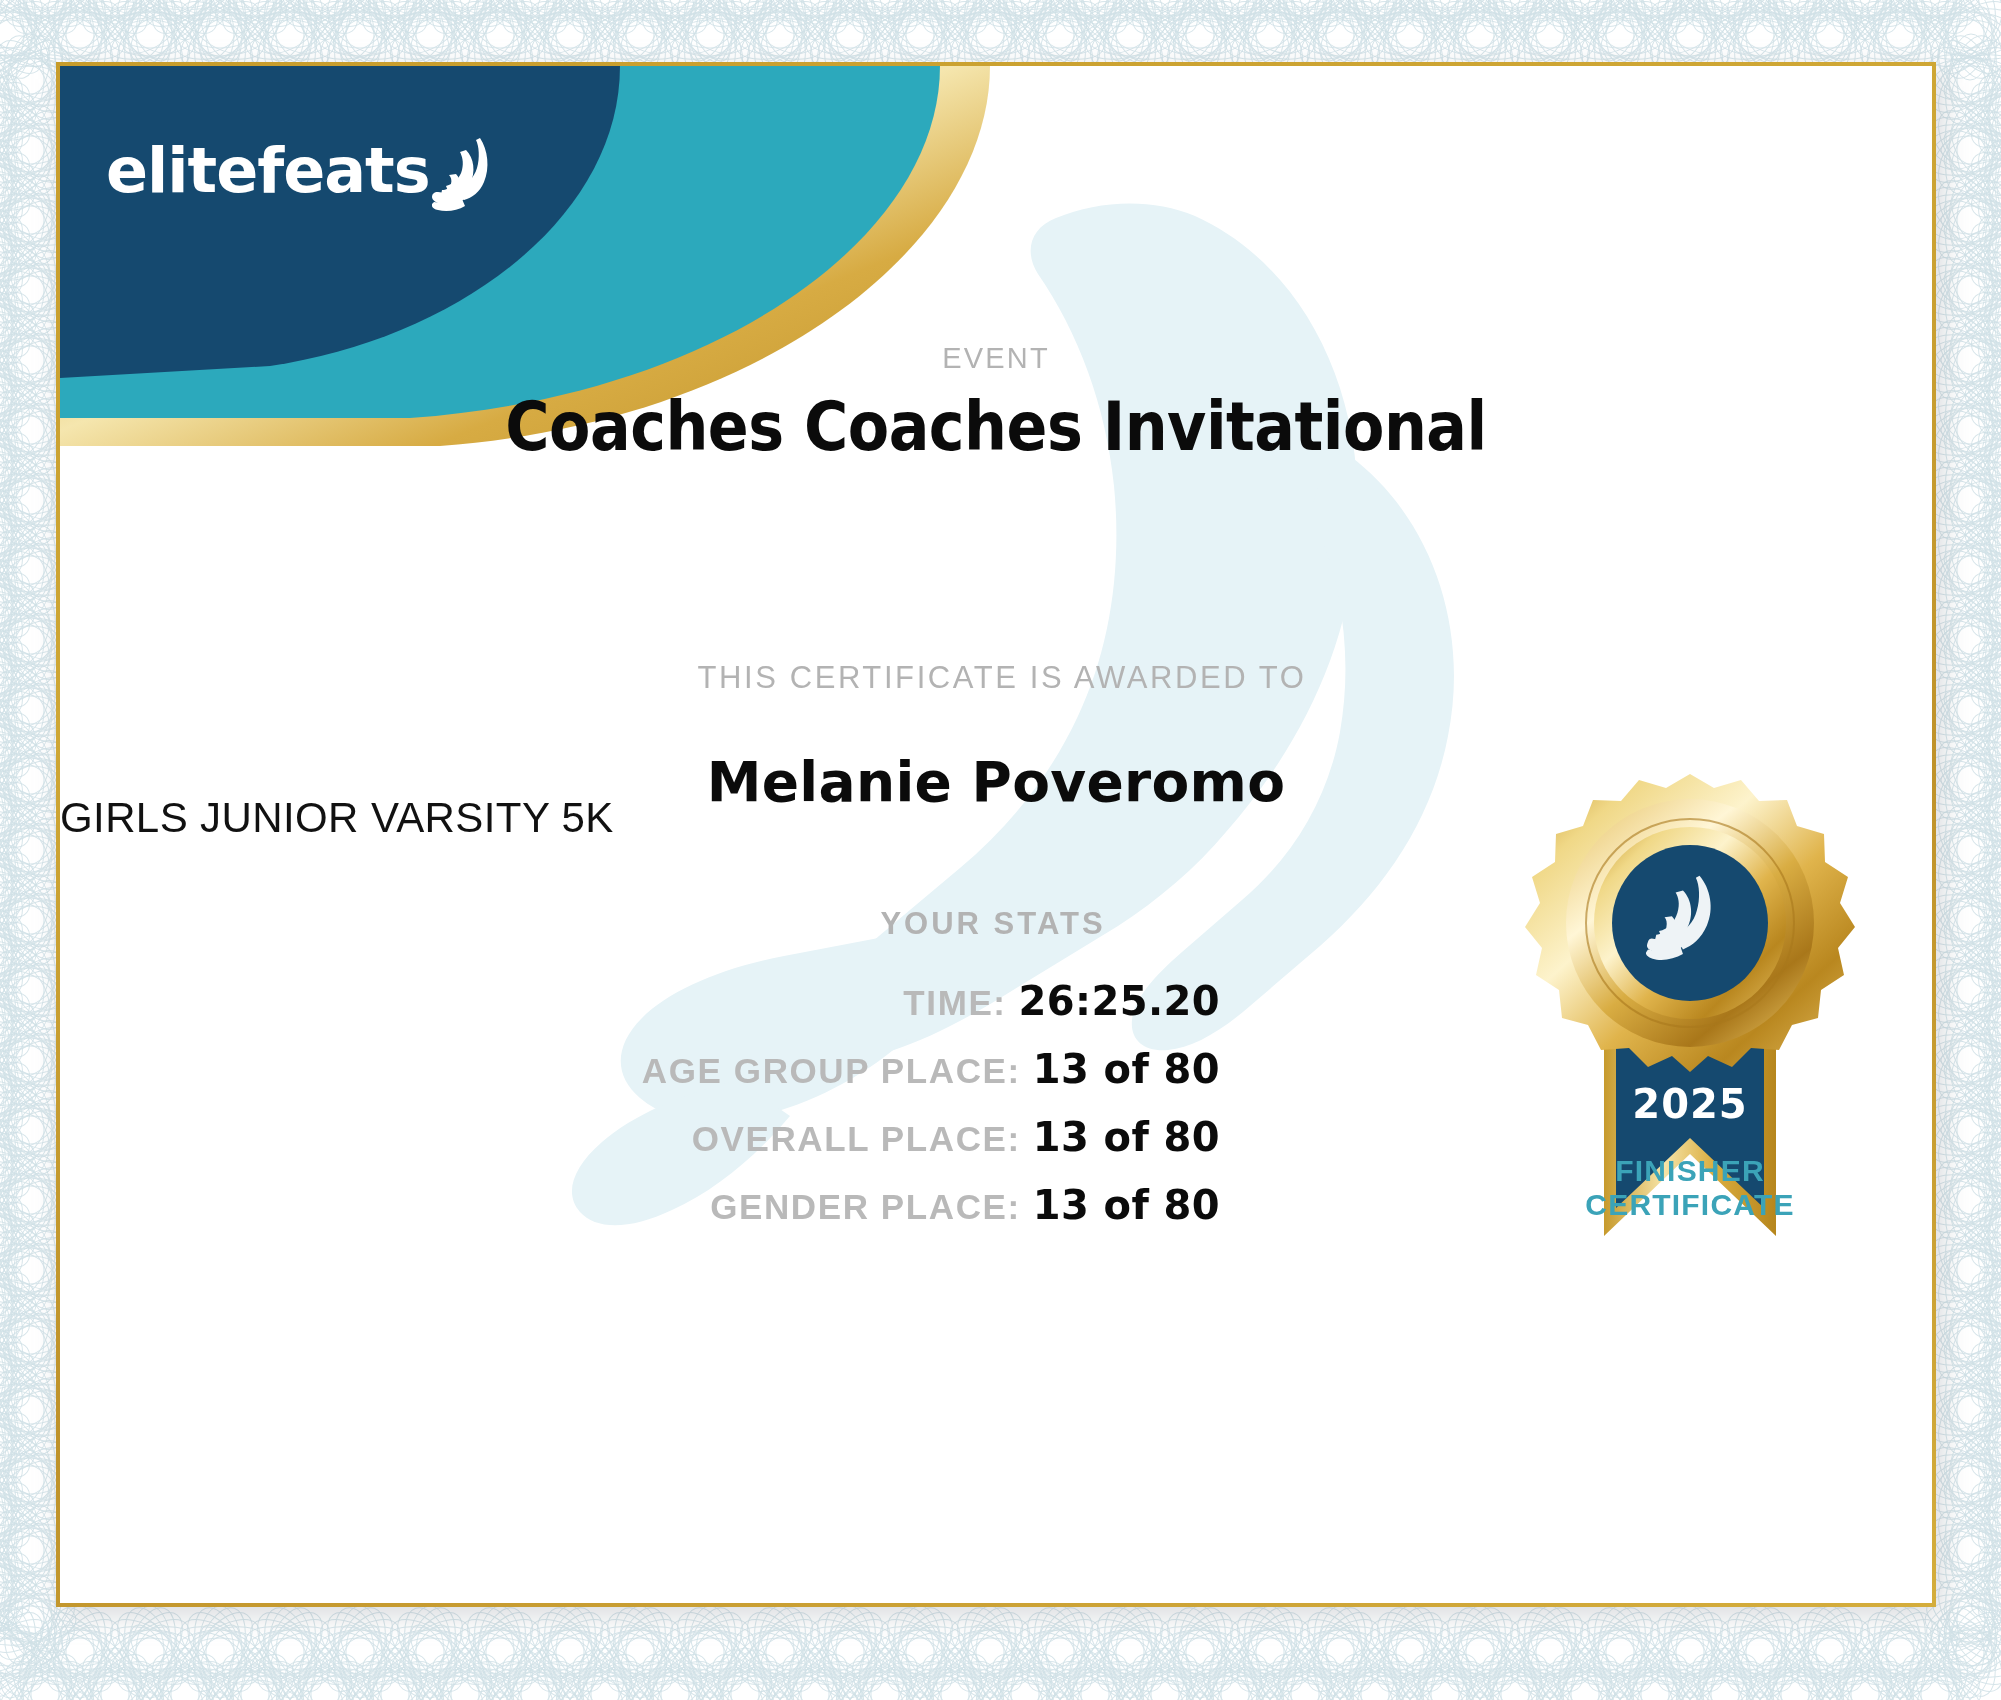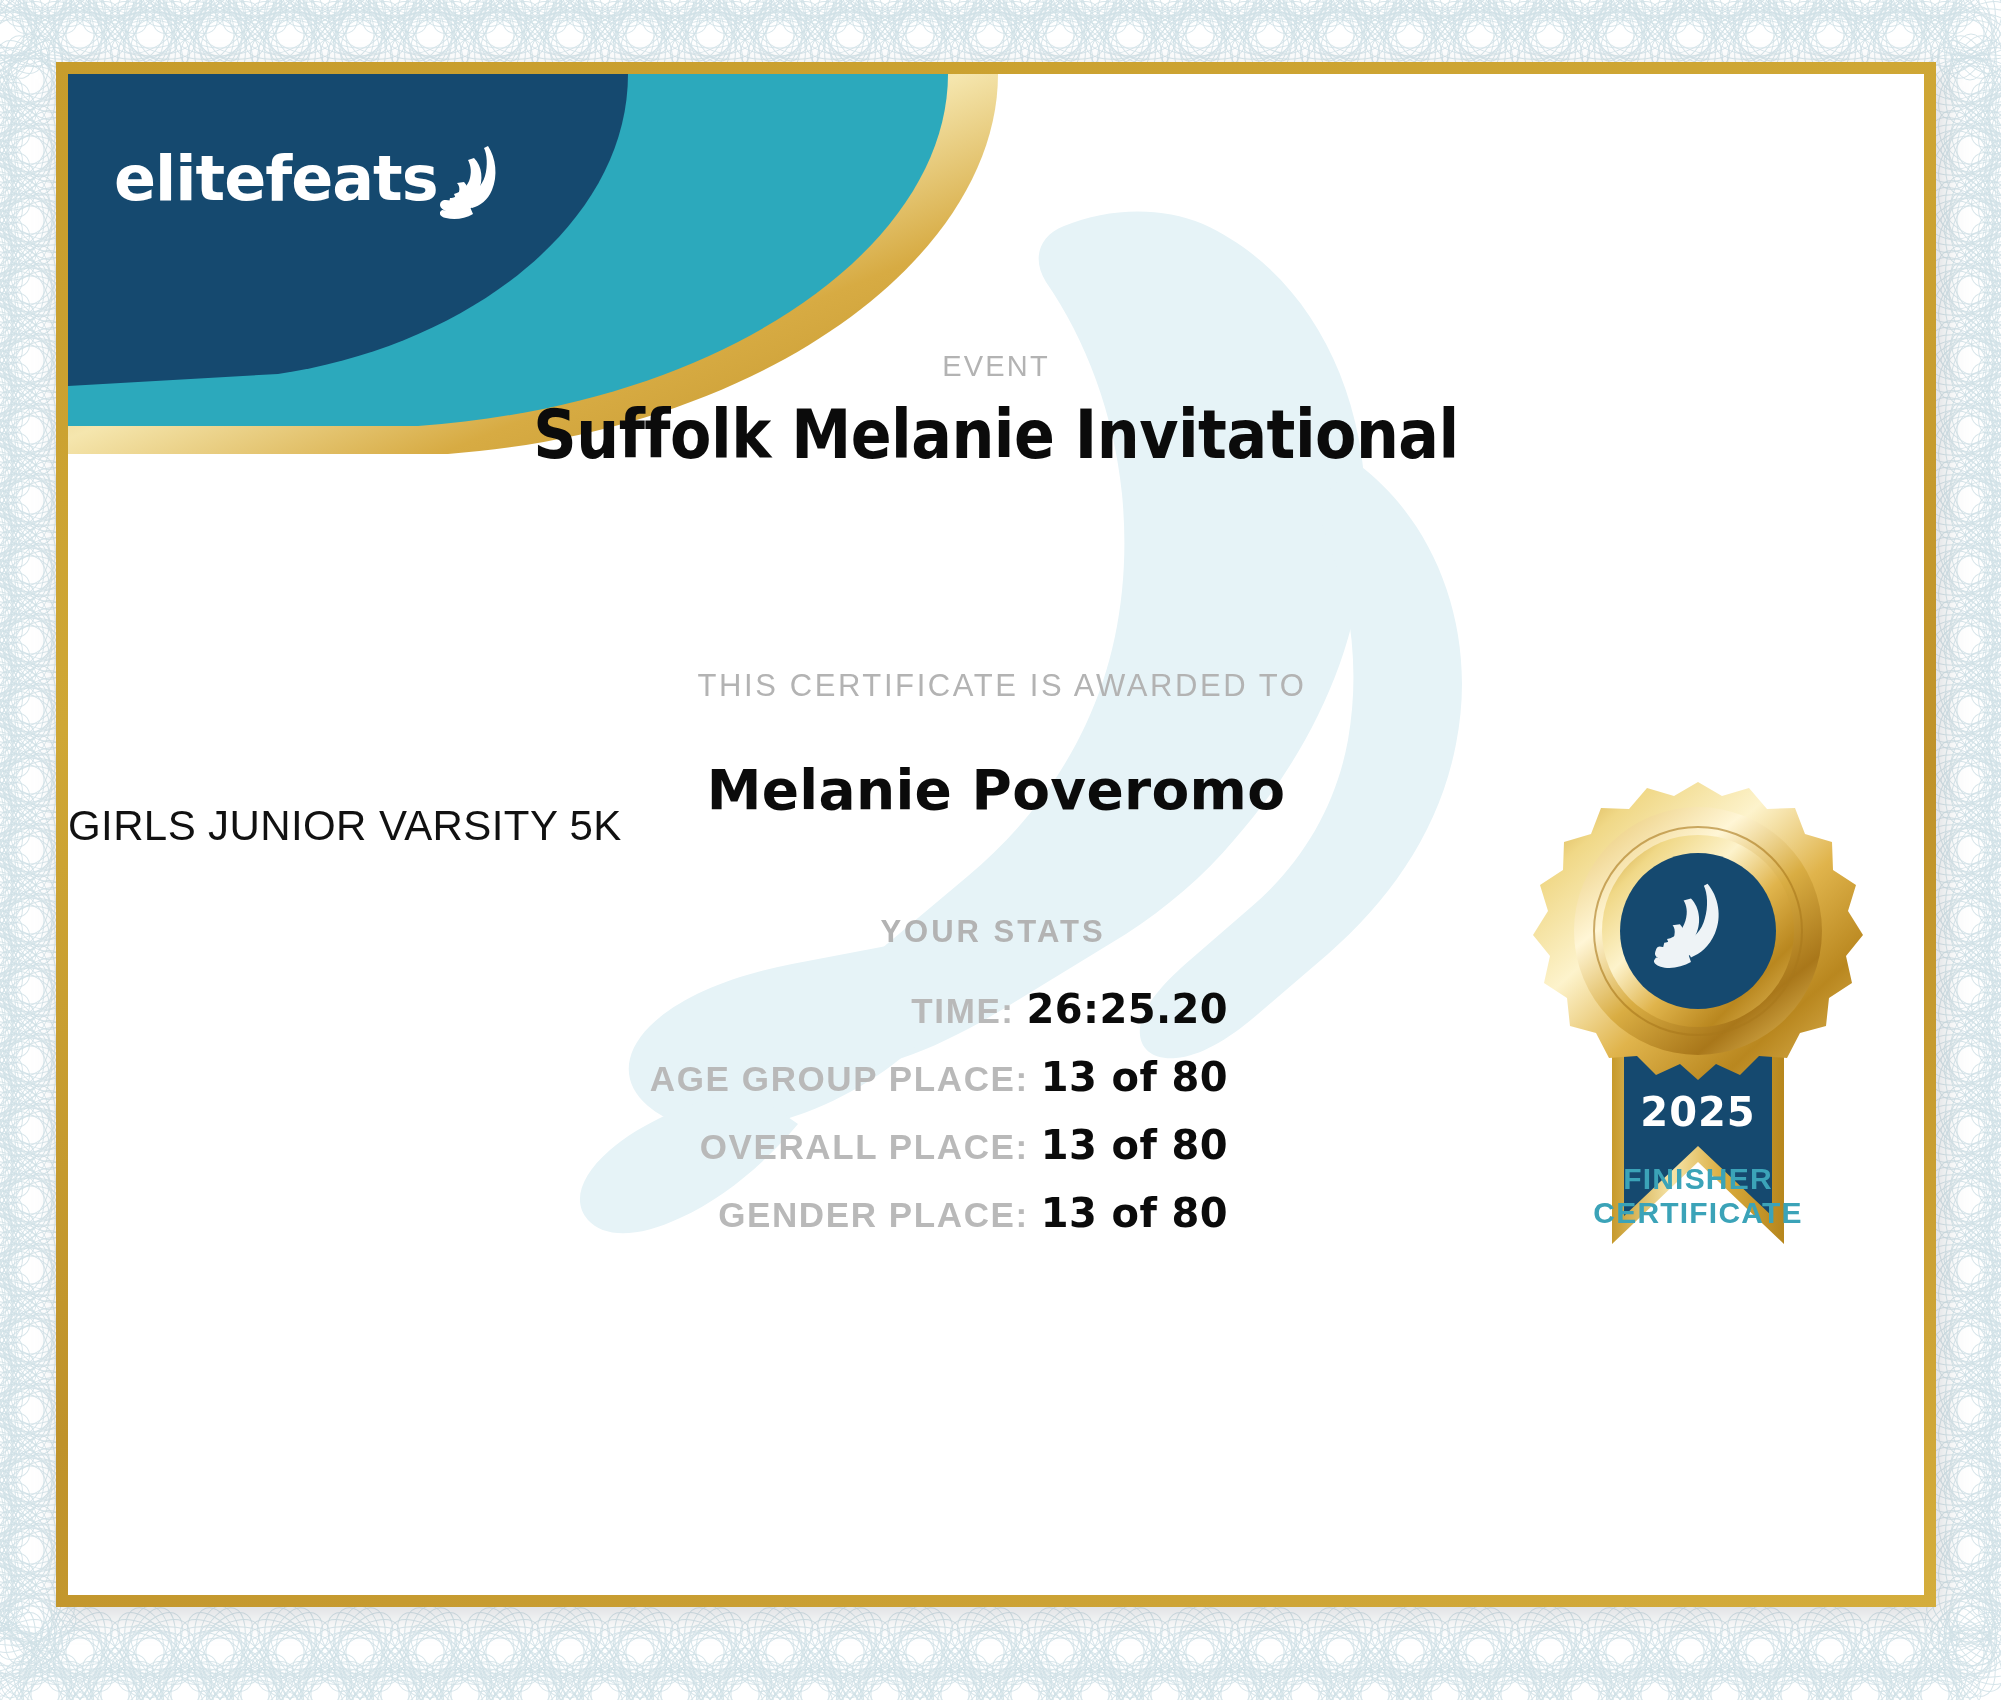--- a/index.html
+++ b/index.html
@@ -40,21 +40,21 @@
     filter: blur(14px);
   }
   .gold-frame {
     position: absolute;
     left: 56px;
     top: 62px;
     width: 1880px;
     height: 1545px;
     background: linear-gradient(160deg,#c79c2c 0%, #cfa735 30%, #bf922a 62%, #d4ad3c 100%);
     box-sizing: border-box;
-    padding: 12px;
+    padding: 4px;
   }
   .card {
     position: relative;
     width: 100%;
     height: 100%;
     background: #ffffff;
     overflow: hidden;
   }
 
   
@@ -504,21 +504,21 @@
             <path d="M2 68 C12 70 22 69 30 65 L33 72 C25 77 14 78 6 76
                      C1 75 -1 72 0 70 Z"></path>
           </g>
         </svg>
       </div>
 
       <div class="content">
 
         <div class="event-label label-muted">EVENT</div>
 
-        <div class="event-title">Suffolk Melanie Invitational</div>
+        <div class="event-title">Coaches Coaches Invitational</div>
 
         <div class="awarded-label label-muted">THIS CERTIFICATE IS AWARDED TO</div>
 
         <div class="recipient-name">Melanie Poveromo</div>
 
         <div class="recipient-division">GIRLS JUNIOR VARSITY 5K</div>
 
         <div class="stats-label label-muted">YOUR STATS</div>
 
         <div class="stats-list">

